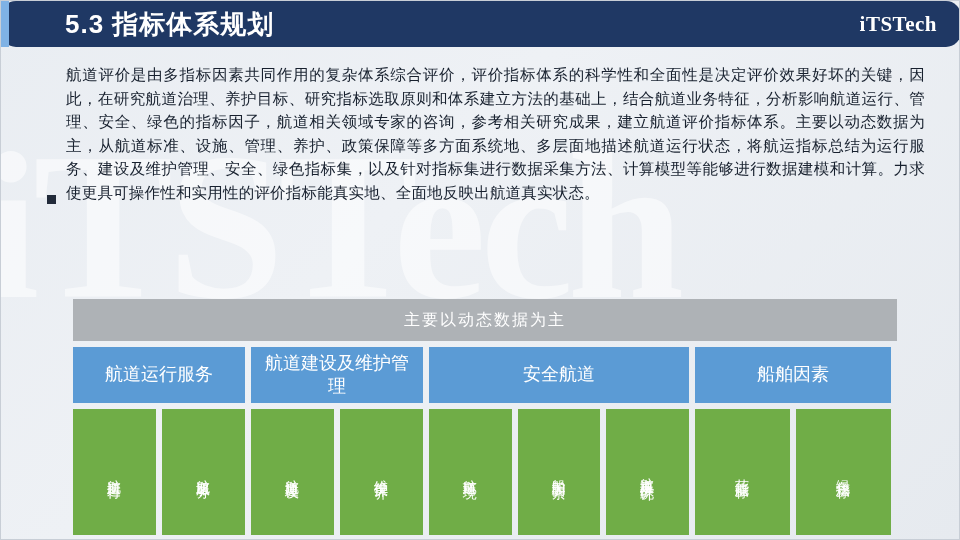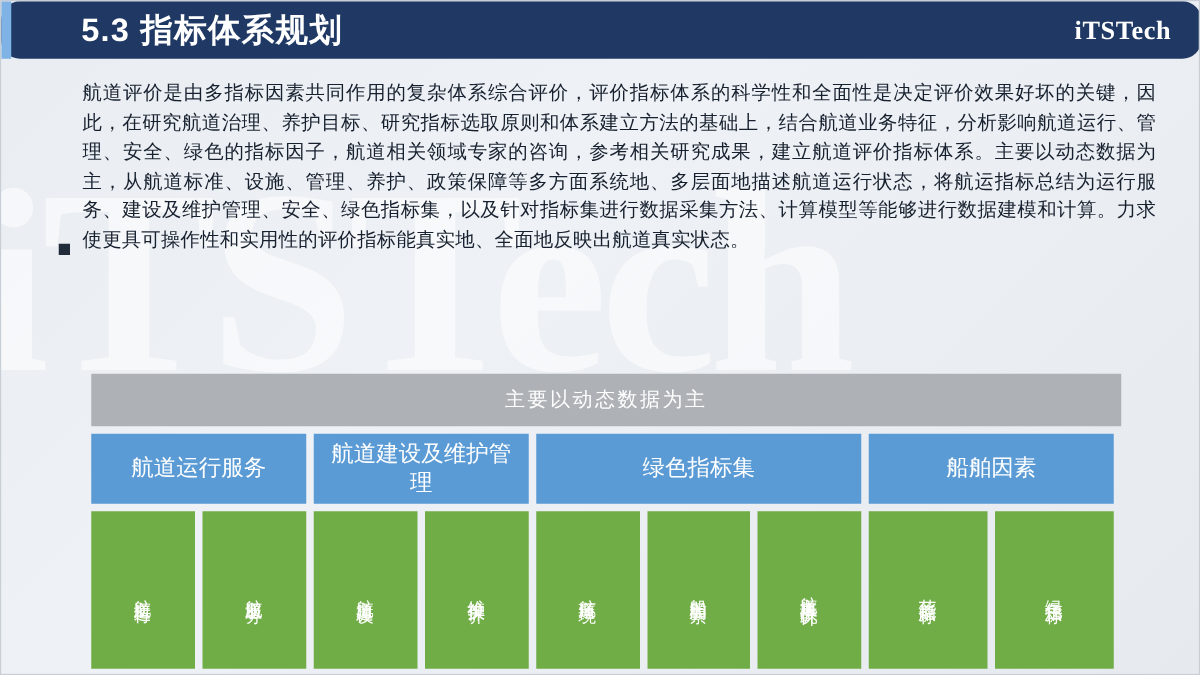--- a/index.html
+++ b/index.html
@@ -195,21 +195,21 @@
       <div class="para-text">航道评价是由多指标因素共同作用的复杂体系综合评价，评价指标体系的科学性和全面性是决定评价效果好坏的关键，因此，在研究航道治理、养护目标、研究指标选取原则和体系建立方法的基础上，结合航道业务特征，分析影响航道运行、管理、安全、绿色的指标因子，航道相关领域专家的咨询，参考相关研究成果，建立航道评价指标体系。主要以动态数据为主，从航道标准、设施、管理、养护、政策保障等多方面系统地、多层面地描述航道运行状态，将航运指标总结为运行服务、建设及维护管理、安全、绿色指标集，以及针对指标集进行数据采集方法、计算模型等能够进行数据建模和计算。力求使更具可操作性和实用性的评价指标能真实地、全面地反映出航道真实状态。</div>
     </div>
 
     <div class="diagram">
 
       <div class="top-box">主要以动态数据为主</div>
 
       <div class="cat-row">
         <div class="cat-box one">航道运行服务</div>
         <div class="cat-box two">航道建设及维护管理</div>
-        <div class="cat-box three">绿色指标集</div>
+        <div class="cat-box three">安全航道</div>
         <div class="cat-box four">船舶因素</div>
       </div>
 
       <div class="leaf-row">
 
         <div class="leaf-group g1">
           <div class="leaf-box">航道运行</div>
           <div class="leaf-box">航道服务</div>
         </div>
 

